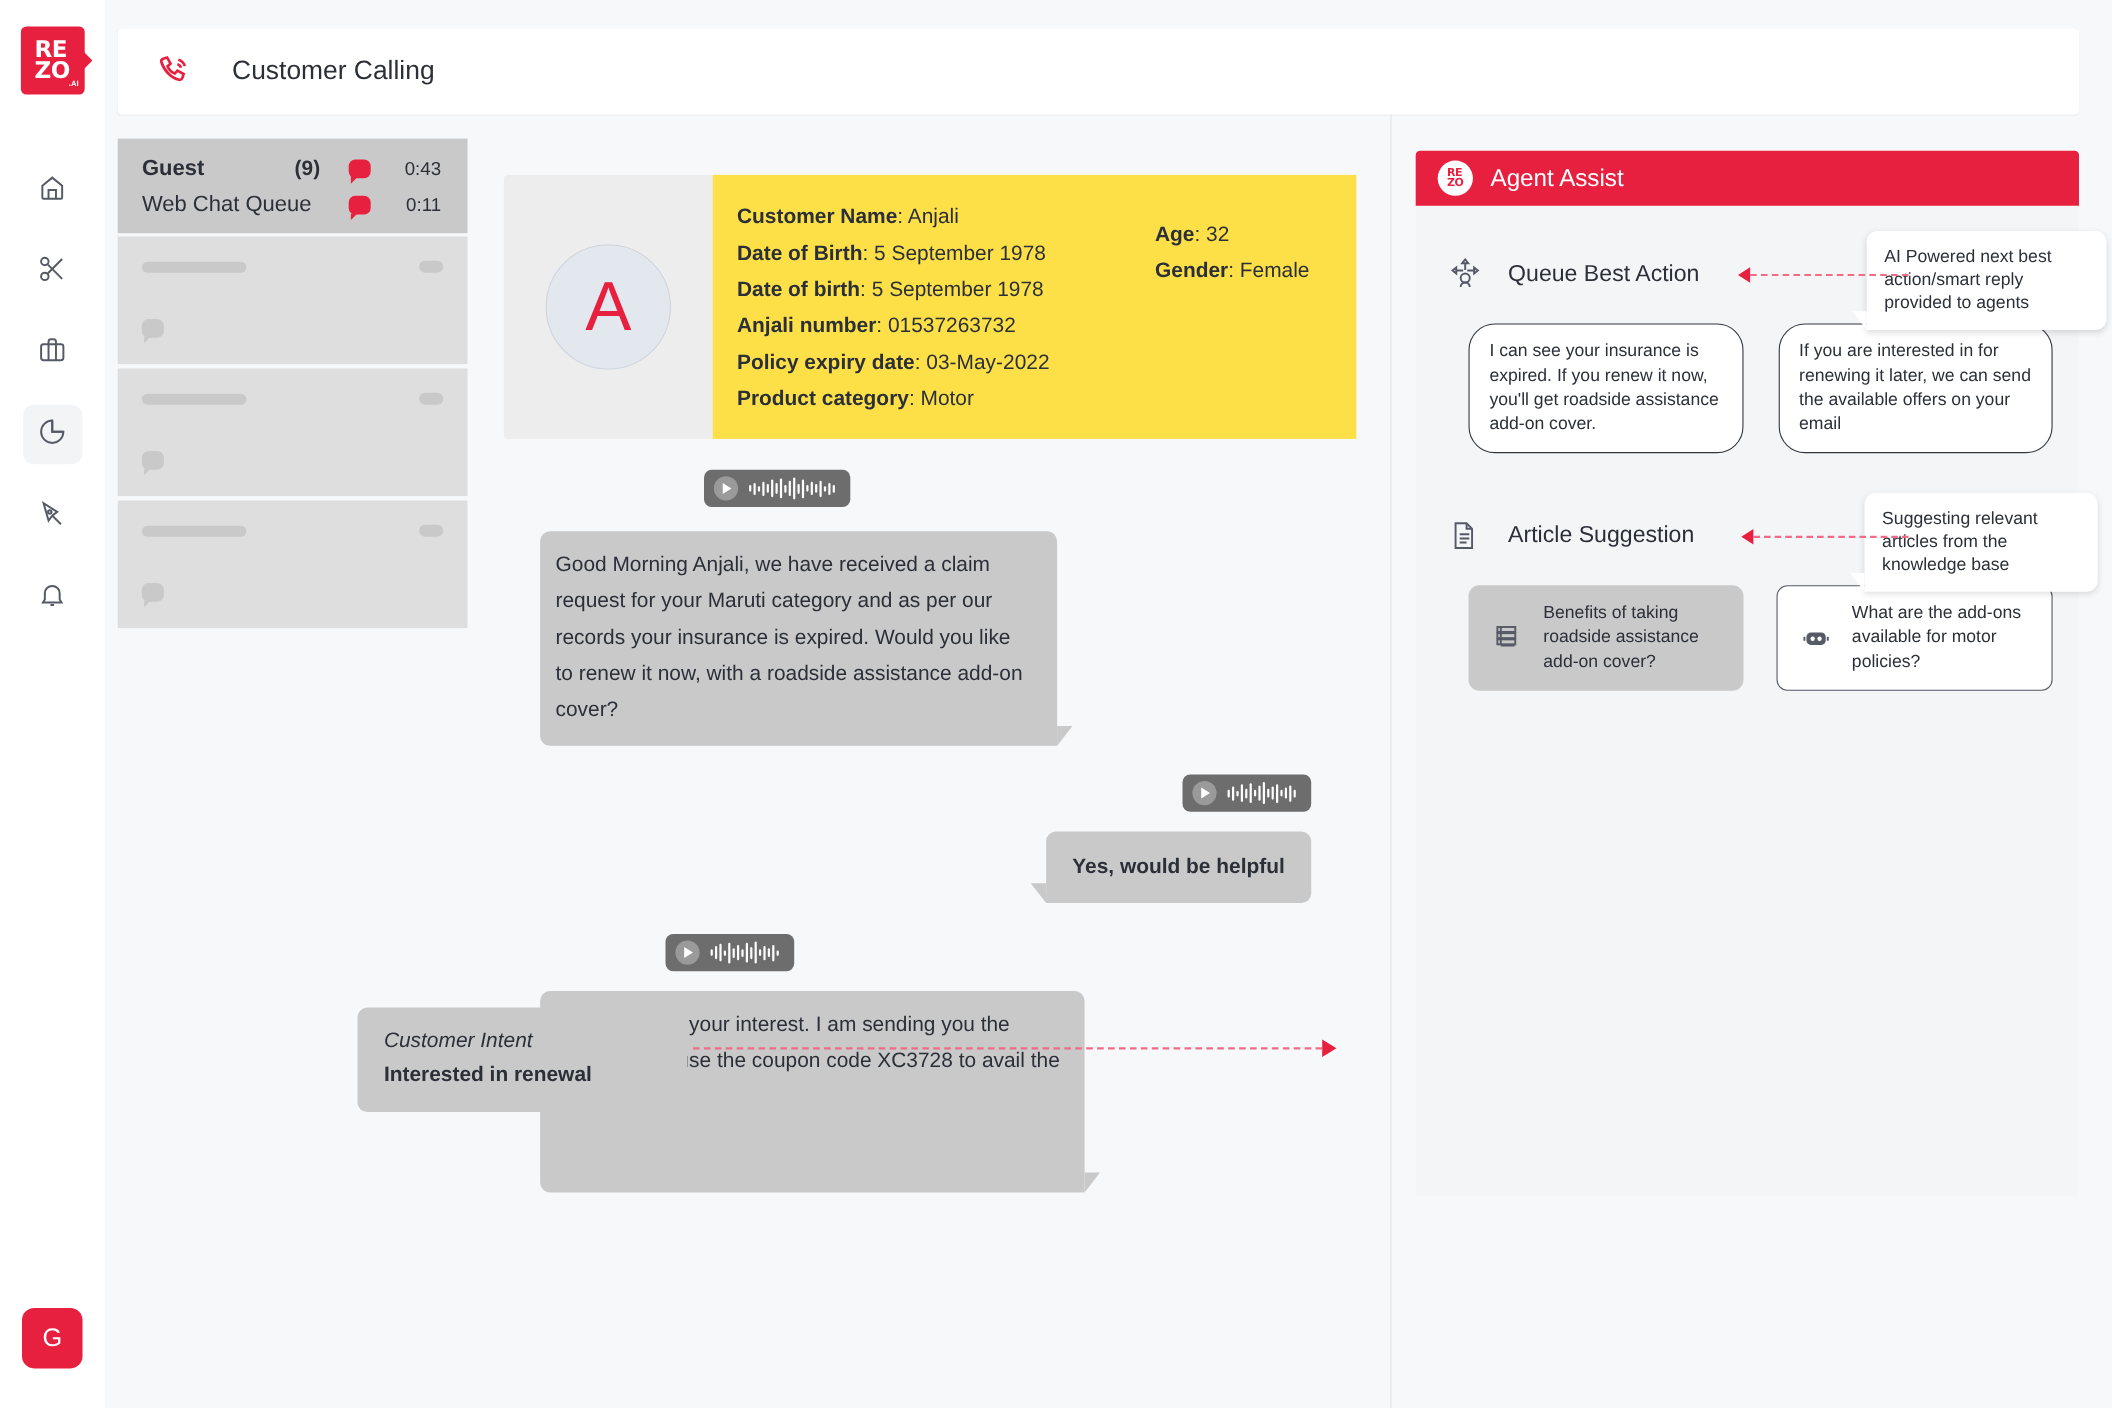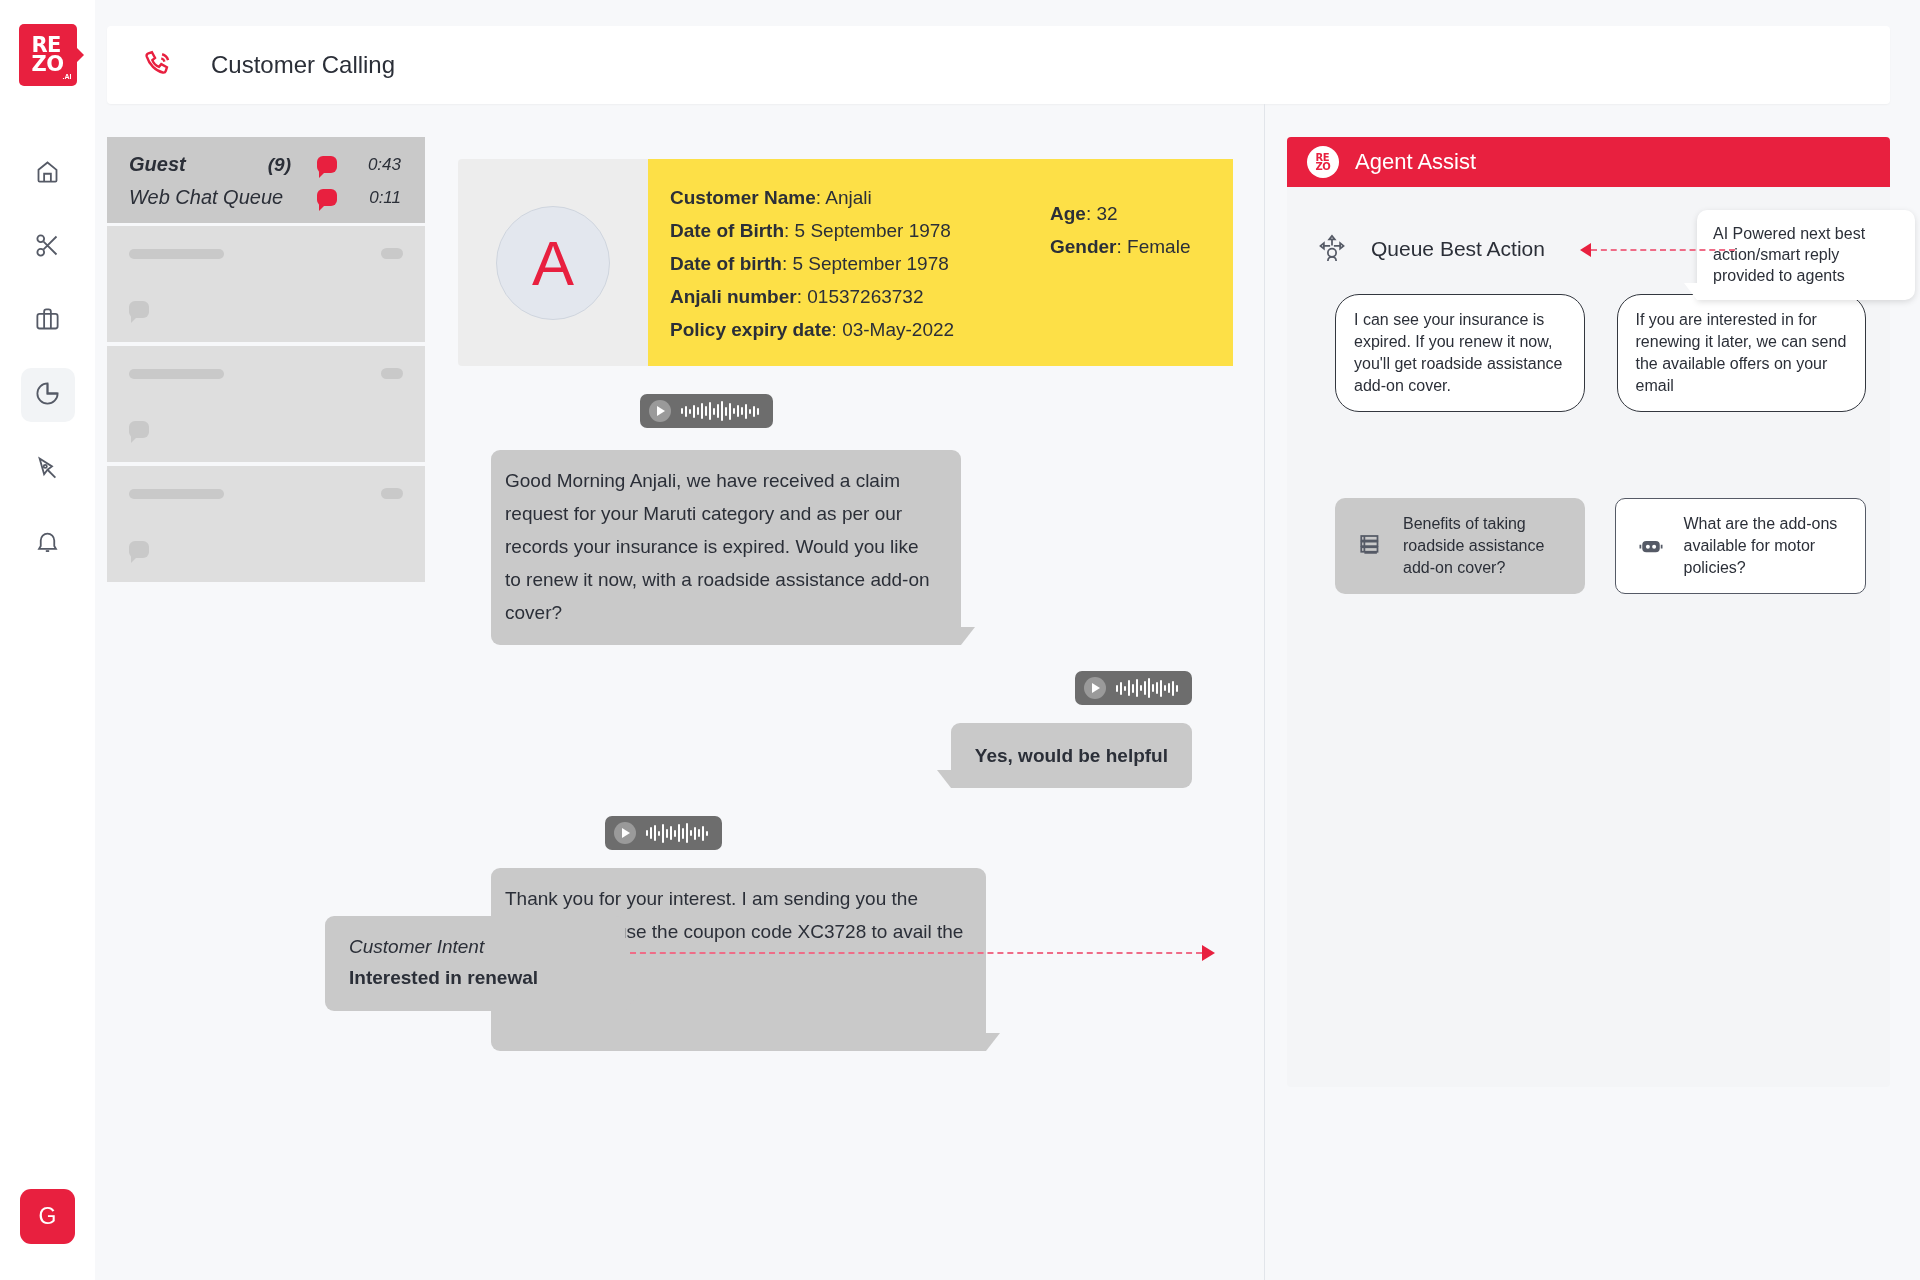--- a/index.html
+++ b/index.html
@@ -58,21 +58,21 @@
     box-shadow: 0 1px 2px rgba(0,0,0,0.04);
   }
   .topbar .phone { width:44px; height:44px; display:flex; align-items:center; justify-content:center; }
   .topbar .phone svg { width:34px; height:34px; stroke:#e8203f; fill:none; stroke-width:1.7; }
   .topbar .title { margin-left:30px; font-size:24px; color:#2b2f38; font-weight:400; }
 
   
   .body { flex:1; display:flex; min-height:0; margin-left:12px; }
 
   
-  .queue { width:318px; flex:0 0 318px; padding-top:33px;font-style:italic; }
+  .queue { width:318px; flex:0 0 318px; padding-top:22px; }
   .q-item {
     background:#c9c9c9; padding:16px 24px 14px 22px; margin-bottom:3px;
     cursor:pointer;
   }
   .q-row { display:flex; align-items:center; }
   .q-name { font-size:20px; font-weight:700; color:#2b2f38; flex:1; }
   .q-sub  { font-size:20px; font-weight:400; color:#2b2f38; flex:1; }
   .q-count { font-size:19px; font-weight:700; color:#2b2f38; margin-right:26px; }
   .q-bubble {
     width:20px; height:17px; background:#e8203f; border-radius:6px;
@@ -345,20 +345,21 @@
               <span>A</span>
             </div>
           </div>
           <div class="cust-fields">
             <div class="cust-col-a">
               <div class="f-row"><b>Customer Name</b>: <span>Anjali</span></div>
               <div class="f-row"><b>Date of Birth</b>: <span>5 September 1978</span></div>
               <div class="f-row"><b>Date of birth</b>: <span>5 September 1978</span></div>
               <div class="f-row"><b>Anjali number</b>: <span>01537263732</span></div>
               <div class="f-row"><b>Policy expiry date</b>: <span>03-May-2022</span></div>
+              <div class="f-row"><b>Product category</b>: <span>Motor</span></div>
             </div>
             <div class="cust-col-b">
               <div class="f-row"><b>Age</b>: <span>32</span></div>
               <div class="f-row"><b>Gender</b>: <span>Female</span></div>
             </div>
           </div>
         </div>
 
         <div class="msg-row" style="margin-top:28px; margin-left:0; padding-left:215px;">
           <div class="audio">
@@ -486,20 +487,35 @@
               </div>
               <div class="tip" style="left:382px; top:-22px;">AI Powered next best action/smart reply provided to agents</div>
             </div>
             <div class="cards" style="margin-left:-4px;">
               <div class="card">I can see your insurance is expired. If you renew it now, you'll get roadside assistance add-on cover.</div>
               <div class="card">If you are interested in for renewing it later, we can send the available offers on your email</div>
             </div>
           </div>
 
           <div class="sec" style="padding-top:58px;">
+            <div class="sec-row">
+              <div class="sec-icon">
+                <svg viewBox="0 0 24 24">
+                  <path d="M5 3h8l4 4v14H5z"></path>
+                    <path d="M13 3v4h4"></path>
+                  <path d="M8 11h7M8 14h7M8 17h5"></path>
+                </svg>
+              </div>
+              <div class="sec-label">Article Suggestion</div>
+              <div class="arrow-line" style="left:268px; top:17px; width:152px;">
+                <div class="head-l"></div>
+                <div class="dash"></div>
+              </div>
+              <div class="tip" style="left:380px; top:-22px; width:212px;">Suggesting relevant articles from the knowledge base</div>
+            </div>
             <div class="art-cards" style="margin-left:-4px;">
               <div class="art-card filled">
                 <span class="art-icon">
                   <svg viewBox="0 0 24 24">
                     <rect x="5" y="4" width="13" height="3.6"></rect>
                       <rect x="5" y="8.5" width="13" height="3.6"></rect>
                     <rect x="5" y="13" width="13" height="3.6"></rect>
                       <path d="M7.5 4v12.6M7.5 17.5h10"></path>
                   </svg>
                 </span>

